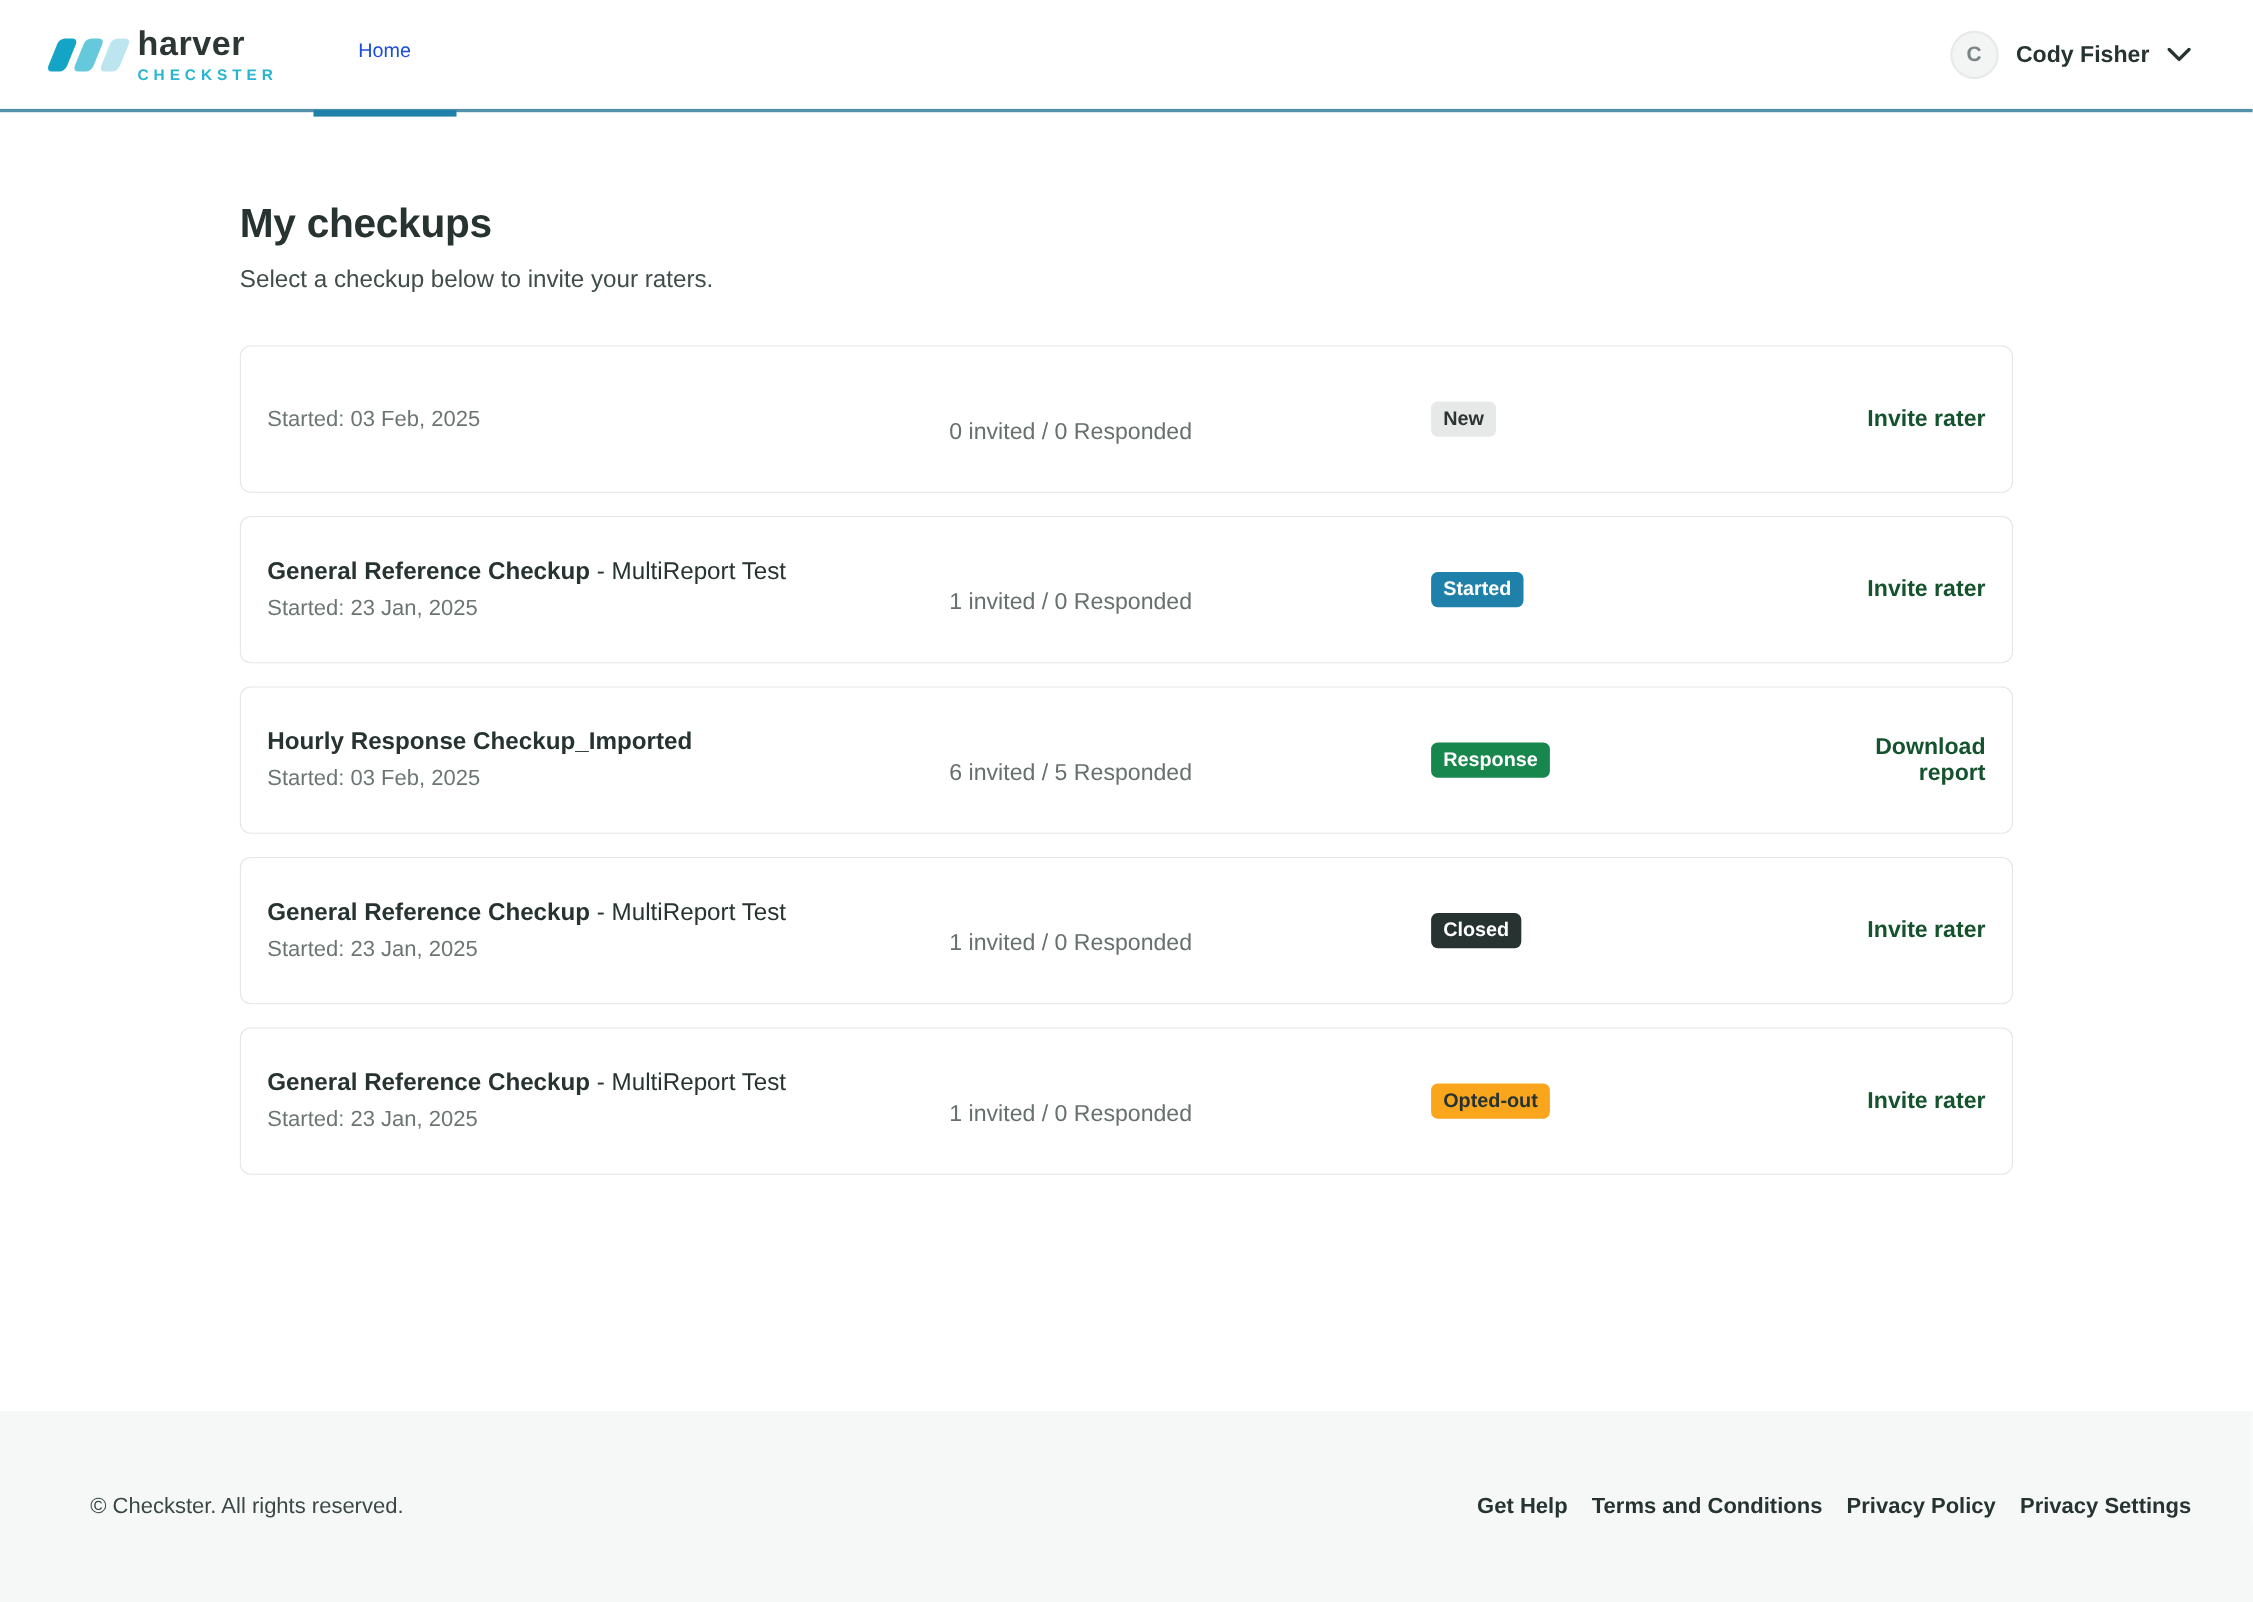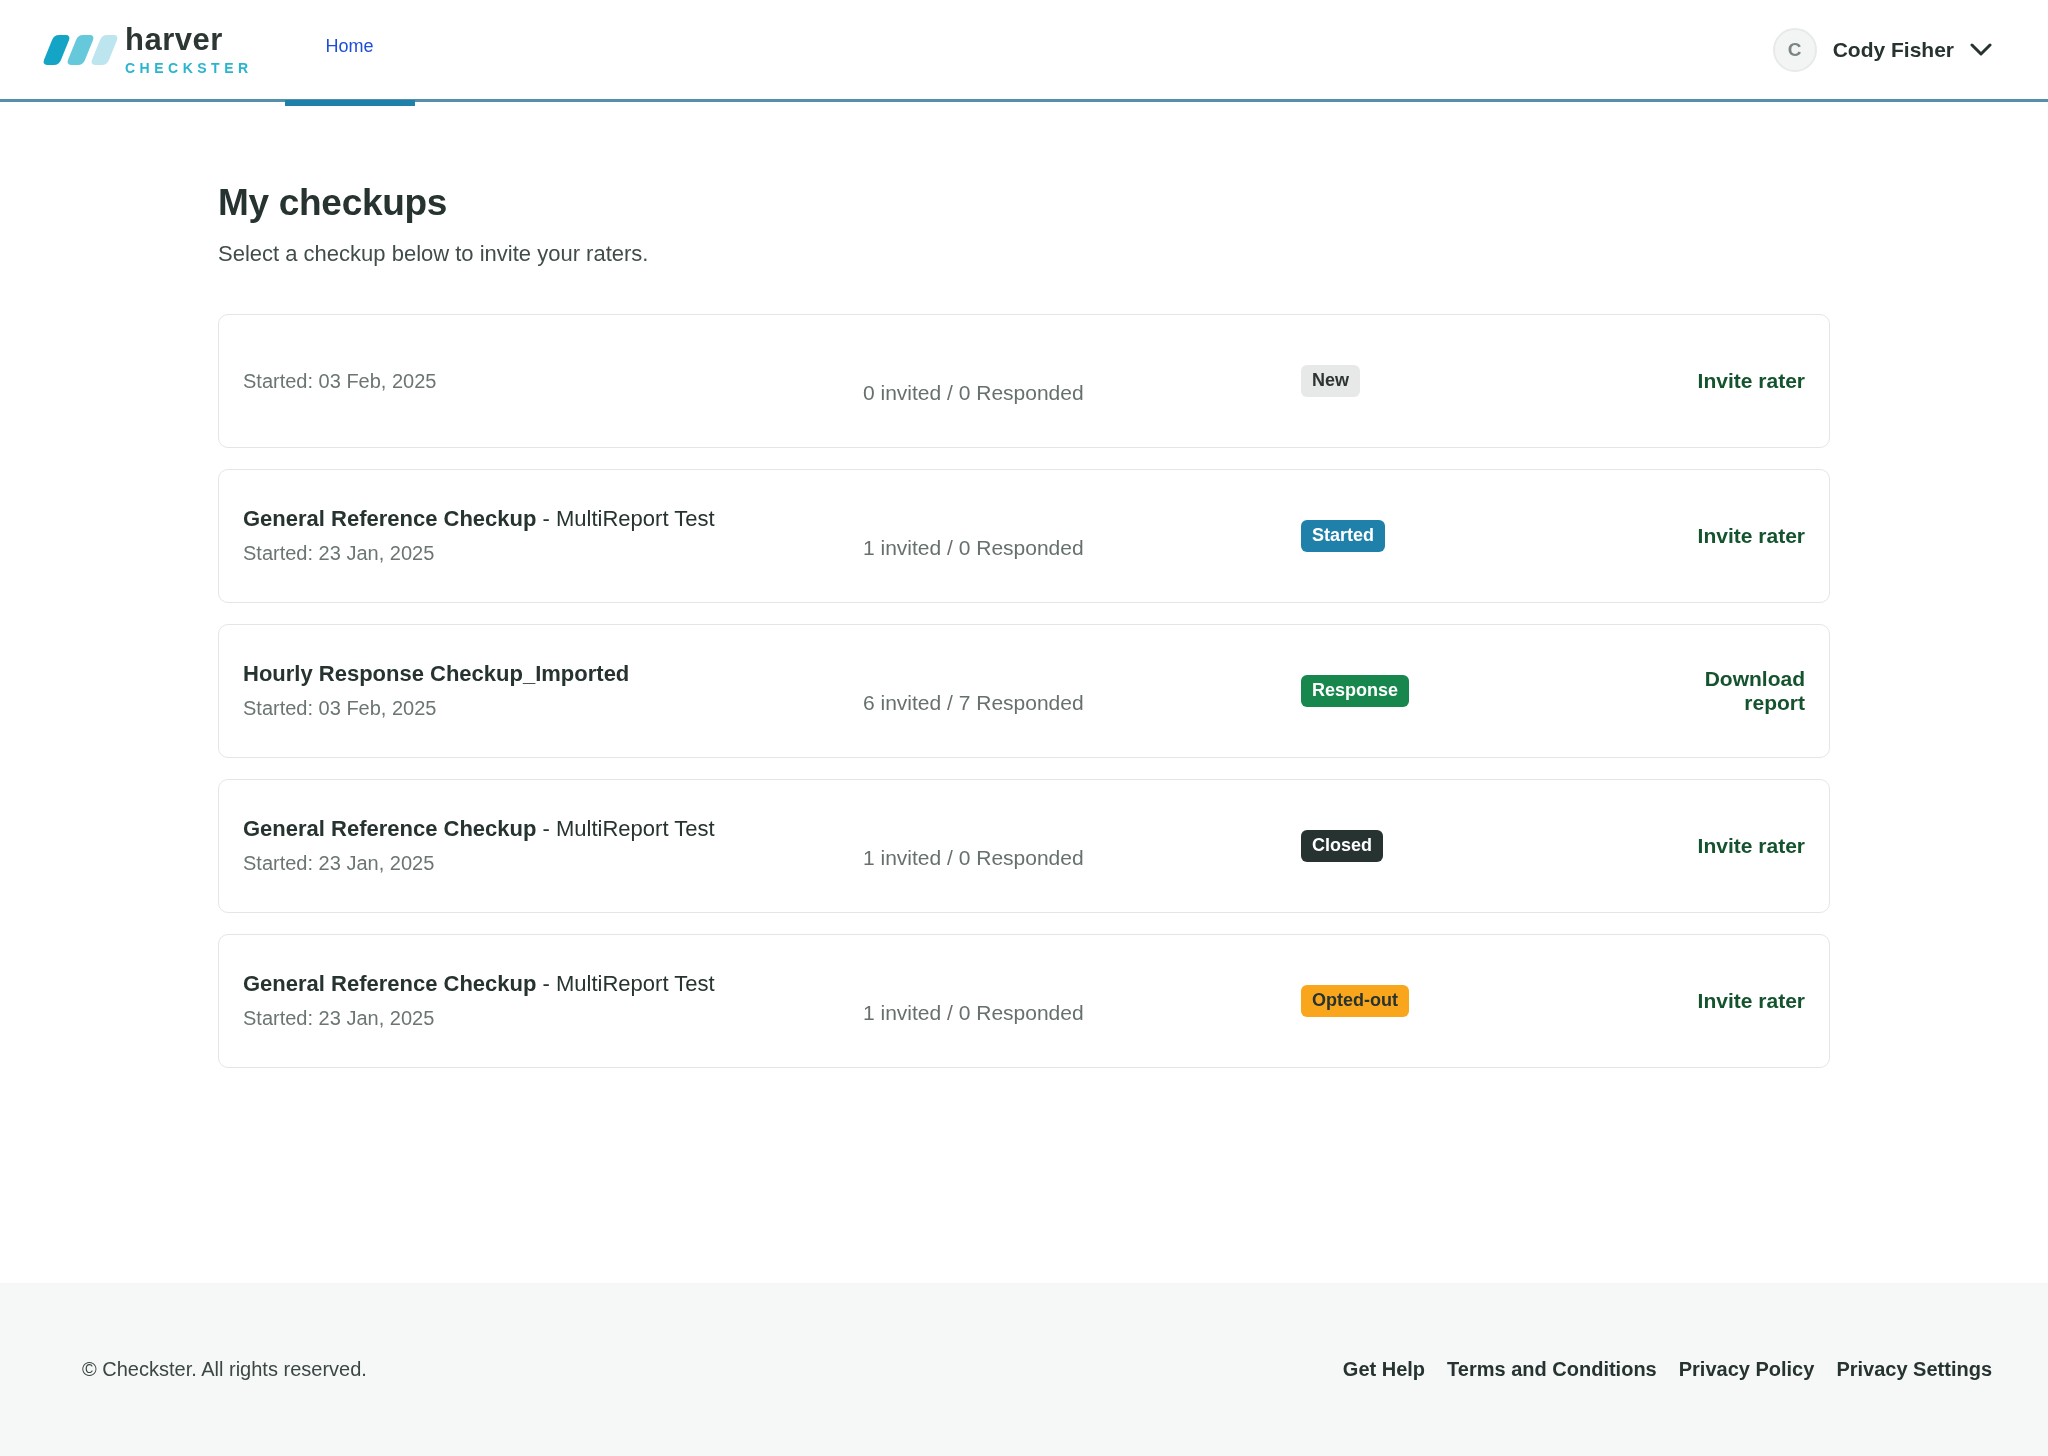--- a/index.html
+++ b/index.html
@@ -196,21 +196,21 @@
     </div>
   </div>
 
   <div class="checkup-card">
     <div class="checkup-info">
       <div class="checkup-title-line">
         <span class="checkup-title">Hourly Response Checkup_Imported</span><span class="checkup-suffix"></span>
       </div>
       <div class="checkup-date">Started: 03 Feb, 2025</div>
     </div>
-    <div class="checkup-stats">6 invited / 7 Responded</div>
+    <div class="checkup-stats">6 invited / 5 Responded</div>
     <div>
       <span class="badge badge--completed">Response</span>
     </div>
     <div class="checkup-action">
       <a class="action-link">Download report</a>
     </div>
   </div>
 
   <div class="checkup-card">
     <div class="checkup-info">

